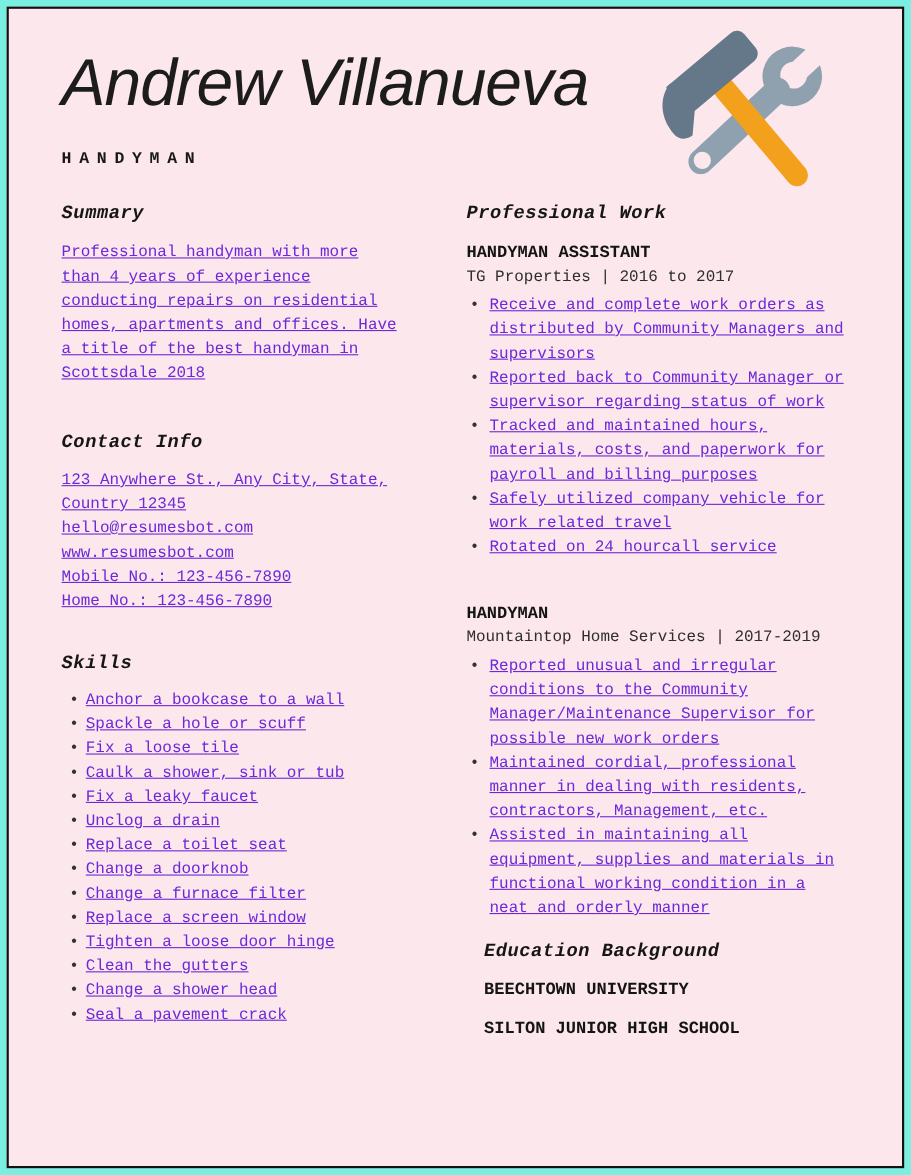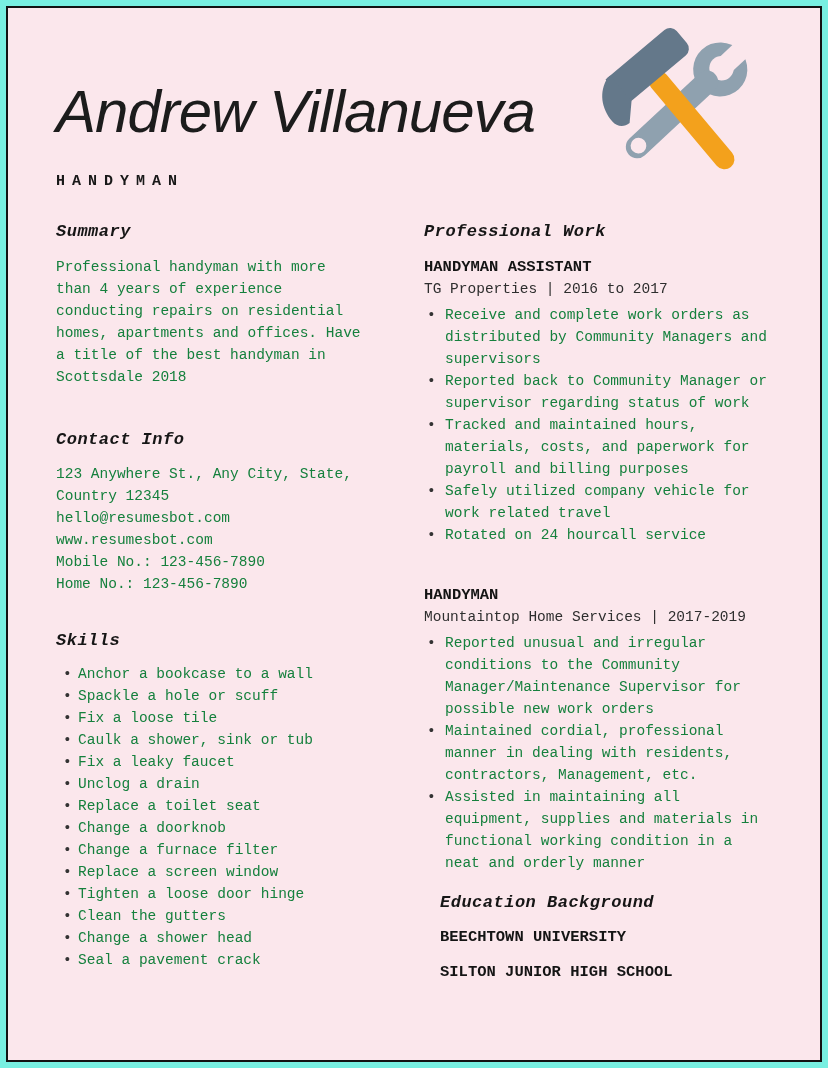--- a/index.html
+++ b/index.html
@@ -17,21 +17,21 @@
   .page {
     width: 100%;
     height: 100%;
     background: #fbe7ec;
     border: 2px solid #121212;
     padding: 0 44px 0 48px;
     position: relative;
     overflow: hidden;
   }
   
-  .header { padding-top: 72px; }
+  .header { padding-top: 35px; }
   .name {
     font-family: "Liberation Sans", "DejaVu Sans", sans-serif;
     font-style: italic;
     font-weight: 500;
     font-size: 60px;
     line-height: 1.05;
     color: #1c1c1c;
     letter-spacing: -1px;
   }
   .role {
@@ -59,21 +59,22 @@
   h2.sec-title {
     font-size: 17px;
     font-weight: 700;
     font-style: italic;
     color: #161616;
     letter-spacing: 0.5px;
   }
   .body-text, li, .line {
     font-size: 14.5px;
     line-height: 22px;
-    color: #15803d;
+    color: #6d28d9;
+    text-decoration: underline;
   }
   .summary-text { margin-top: 15px; width: 35ch; }
   .section-contact { margin-top: 42px; }
   .contact-lines { margin-top: 14px; }
   .section-skills { margin-top: 36px; }
   ul { list-style: none; margin-top: 13px; }
   li { position: relative; padding-left: 22px; }
   li::before {
     content: "\2022";
     position: absolute;

